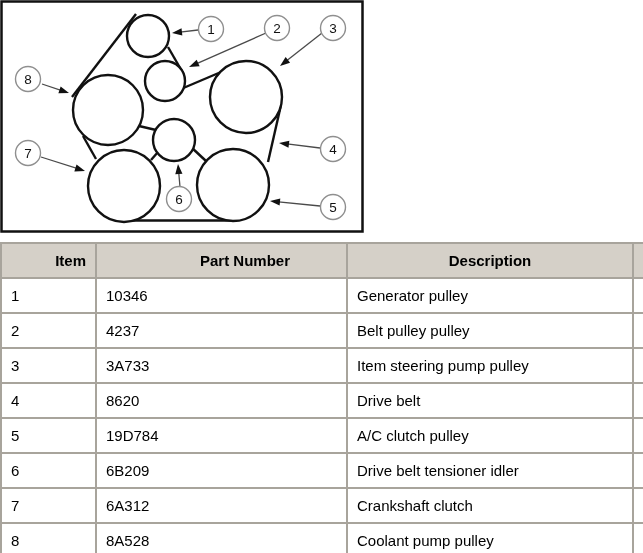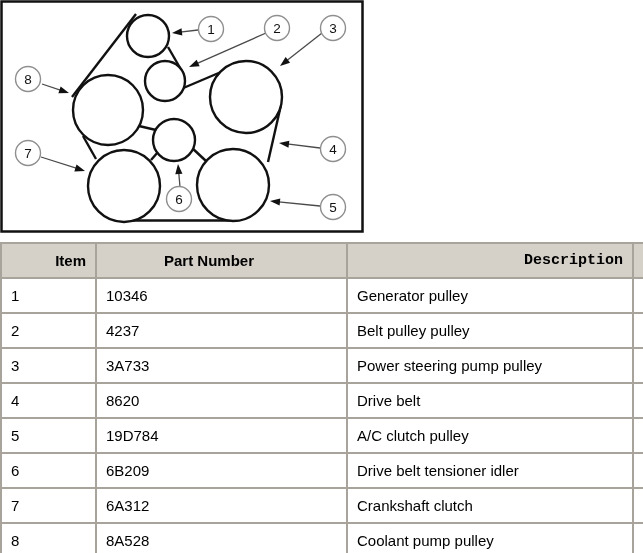--- a/index.html
+++ b/index.html
@@ -22,22 +22,22 @@
     padding:0 9px;
     overflow:hidden;
     white-space:nowrap;
     background:#ffffff;
   }
   .parts-table th{
     background:var(--header-bg,#d5d0c8);
     font-weight:bold;
     text-align:right;
   }
-  .parts-table th.col-part{padding-right:92px;}
-  .parts-table th.col-desc{text-align:right;font-family:Liberation Mono, monospace;}
+  .parts-table th.col-part{padding-right:56px;}
+  .parts-table th.col-desc{text-align:center;}
   .parts-table td{text-align:left;}
 </style>
 </head>
 <body>
 
 <div class="diagram-wrap">
   <svg width="366" height="234" viewBox="0 0 366 234">
       <rect x="1.5" y="1.5" width="361" height="230" fill="none" stroke="#111111" stroke-width="2.5"></rect>
       <line x1="72" y1="97" x2="136" y2="14" stroke="#111111" stroke-width="2.4"></line>
       <line x1="168" y1="47" x2="183" y2="73" stroke="#111111" stroke-width="2.4"></line>
@@ -114,21 +114,21 @@
       </tr>
       <tr>
         <td>2</td>
         <td>4237</td>
         <td>Belt pulley pulley</td>
         <td></td>
       </tr>
       <tr>
         <td>3</td>
         <td>3A733</td>
-        <td>Power steering pump pulley</td>
+        <td>Item steering pump pulley</td>
         <td></td>
       </tr>
       <tr>
         <td>4</td>
         <td>8620</td>
         <td>Drive belt</td>
         <td></td>
       </tr>
       <tr>
         <td>5</td>

